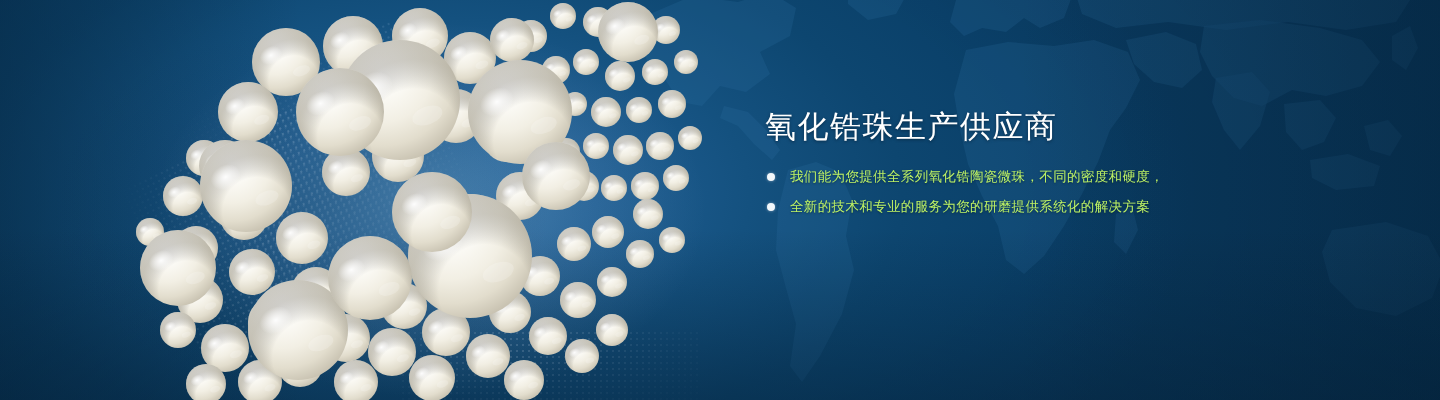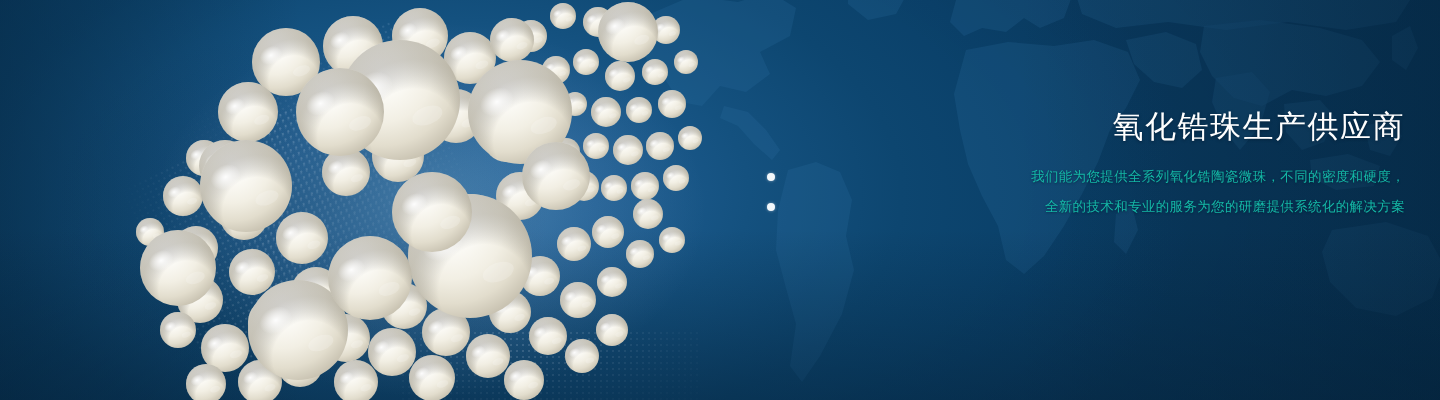--- a/index.html
+++ b/index.html
@@ -10,21 +10,20 @@
     overflow:hidden;
     background:#0a3f66;
     font-family:"Liberation Sans","DejaVu Sans",sans-serif;
   }
 
   #banner {
     position:relative;
     width:1440px; height:400px;
     overflow:hidden;
     background:#0a446f;
-    text-align:right;
   }
 
   
   .bg-base {
     position:absolute; inset:0;
     background:
       radial-gradient(ellipse 760px 420px at 430px 195px,
           #2d6ea3 0%, #1f5d92 22%, #14517f 42%, #0d4670 62%, #0a4069 80%, #093a60 100%);
   }
   .bg-vignette {
@@ -107,21 +106,21 @@
   .bullets {
     margin-top:20px;
     list-style:none;
   }
   .bullet {
     position:relative;
     padding-left:25px;
     margin-bottom:9px;
     font-size:13.5px;
     line-height:21px;
-    color:#14b8a6;
+    color:#bef264;
     letter-spacing:0.35px;
     text-shadow:0 1px 2px rgba(2,22,40,0.5);
   }
   .bullet:last-child { margin-bottom:0; }
   .bullet-dot {
     position:absolute;
     left:2px; top:7px;
     width:8px; height:8px;
     border-radius:50%;
     background:#f2f7fb;

